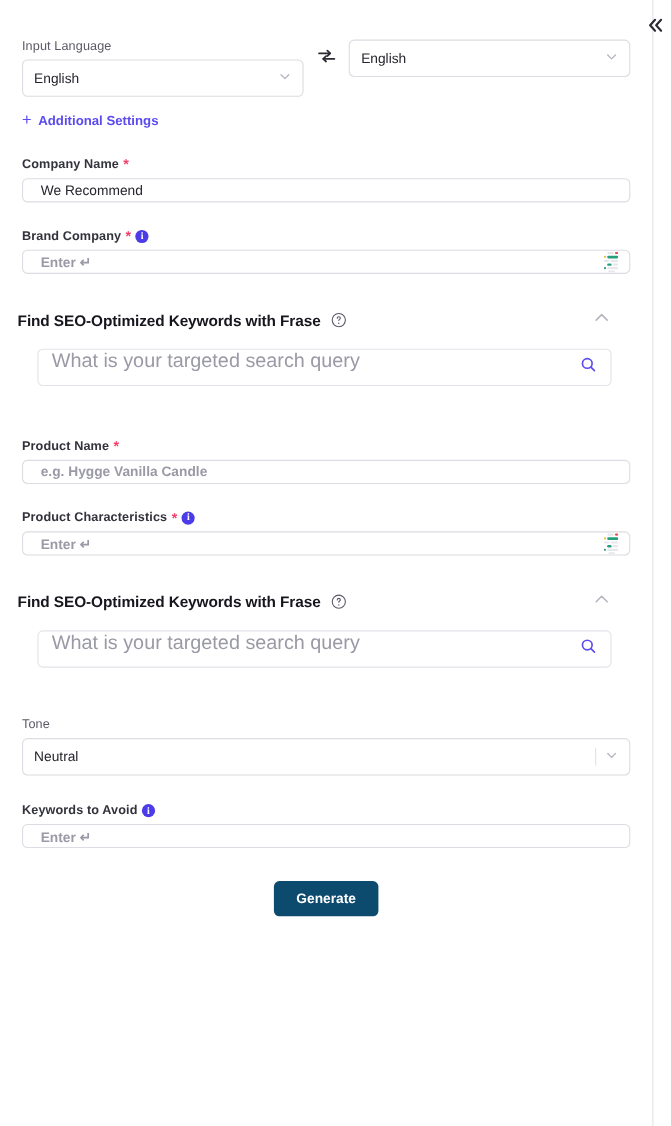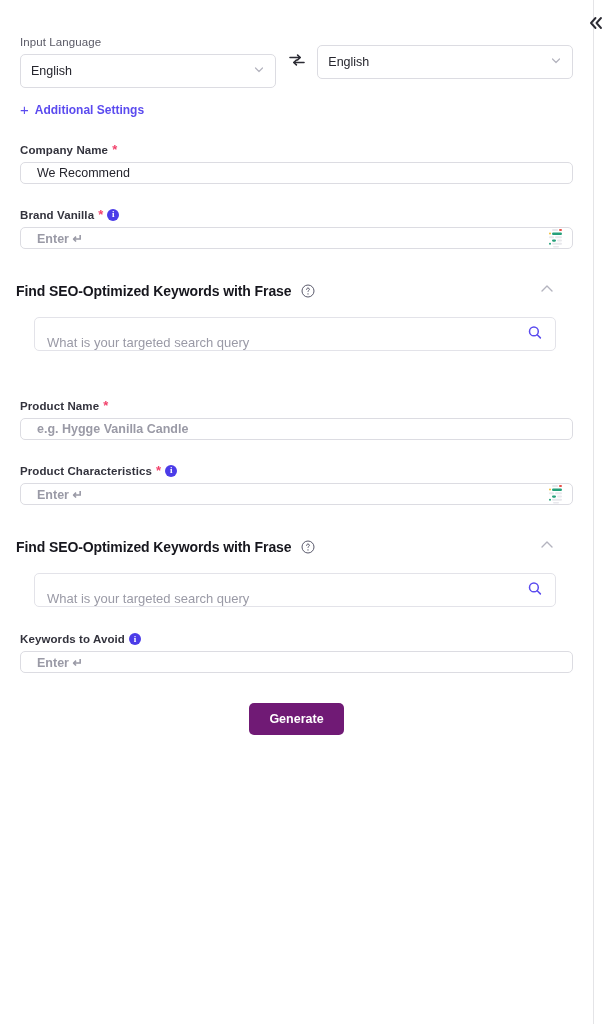--- a/index.html
+++ b/index.html
@@ -65,21 +65,21 @@
     font-size: 9px;
     font-weight: bold;
     font-family: "Liberation Serif", serif;
     line-height: 1;
     flex: none;
   }
 
   
   .lang-row {
     display: flex;
-    align-items: center;
+    align-items: flex-start;
     gap: 0;
     padding-top: 36px;
   }
   .lang-col { width: 258px; }
   .swap-wrap {
     width: 42px;
     display: flex;
     align-items: center;
     justify-content: center;
     height: 34px;
@@ -182,38 +182,38 @@
   .seo-input {
     position: relative;
     margin-top: 14px;
     margin-left: 18px;
     width: 522px;
     height: 34px;
     border: 1px solid #e3e3e9;
     border-radius: 5px;
     background: #fff;
     display: flex;
-    align-items: flex-end;
+    align-items: flex-start;
     padding: 0 36px 0 12px;
-    font-size: 13px;
+    font-size: 18px;
     color: #9a9aa6;
     cursor: text;
   }
   .seo-input .sicon {
     position: absolute;
     right: 12px;
     top: 50%;
     transform: translateY(-50%);
   }
 
   
   .footer { margin-top: 30px; text-align: center; }
   .generate {
     display: inline-block;
-    background: #701a75;
+    background: #0c4a6e;
     color: #fff;
     font-size: 12.5px;
     font-weight: bold;
     border: none;
     border-radius: 5px;
     padding: 9px 20px;
     cursor: pointer;
     font-family: "Liberation Sans", sans-serif;
   }
   .note {
@@ -286,21 +286,21 @@
         <span>Company Name</span>
         <span class="req">*</span>
       </div>
       <div class="input">
         <span class="val">We Recommend</span>
       </div>
     </div>
 
     <div class="field">
       <div class="label strong">
-        <span>Brand Vanilla</span>
+        <span>Brand Company</span>
         <span class="req">*</span>
         <span class="info-icon">i</span>
       </div>
       <div class="input">
         <span class="ph">Enter ↵</span>
         <span class="tag-icon">
           <svg width="16" height="20" viewBox="0 0 16 20">
             <rect x="4" y="1" width="6" height="2" rx="1" fill="#e8e8ec"></rect>
             <rect x="11" y="1" width="3" height="2" rx="1" fill="#e8514a"></rect>
             <rect x="1" y="4.5" width="2" height="2" rx="1" fill="#f0bd3a"></rect>
@@ -410,20 +410,31 @@
         <svg width="16" height="16" viewBox="0 0 16 16" fill="none">
           <circle cx="6.9" cy="6.9" r="4.4" stroke="#5b4bef" stroke-width="1.5"></circle>
           <path d="M10.2 10.2l3.2 3.2" stroke="#5b4bef" stroke-width="1.5" stroke-linecap="round"></path>
         </svg>
       </span>
     </div>
   </div>
 
   <div class="content">
 
+    <div class="field" style="margin-top:46px">
+      <div class="label">Tone</div>
+      <div class="select with-divider">
+        <span>Neutral</span>
+        <span class="chev">
+          <svg width="12" height="12" viewBox="0 0 12 12" fill="none">
+            <path d="M2.5 4.5L6 8l3.5-3.5" stroke="#b4b4bf" stroke-width="1.2" stroke-linecap="round" stroke-linejoin="round"></path>
+          </svg>
+        </span>
+      </div>
+    </div>
 
     <div class="field" style="margin-top:26px">
       <div class="label strong">
         <span>Keywords to Avoid</span>
         <span class="info-icon">i</span>
       </div>
       <div class="input">
         <span class="ph">Enter ↵</span>
       </div>
     </div>

